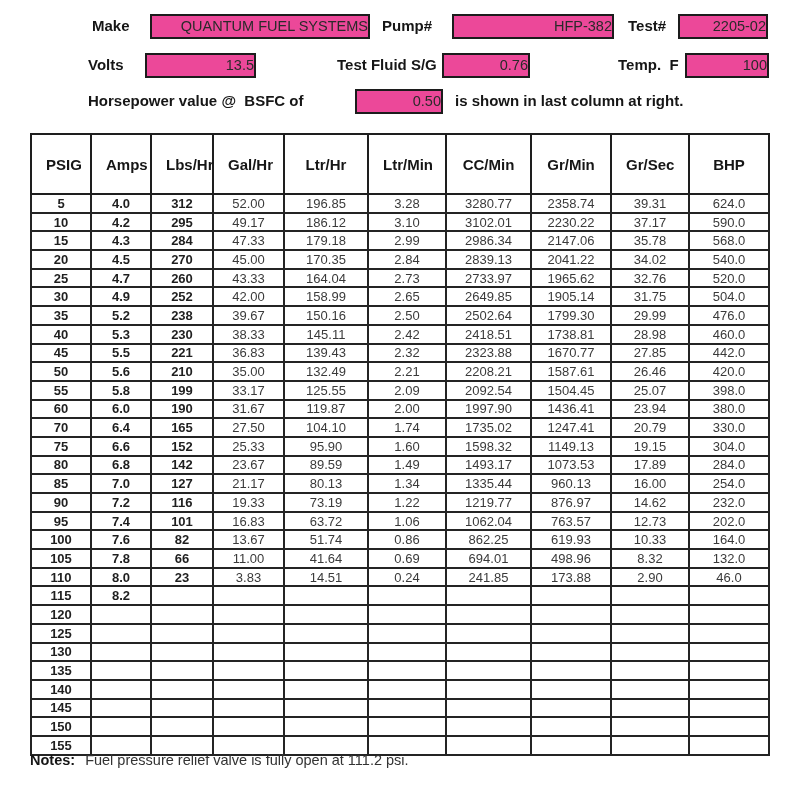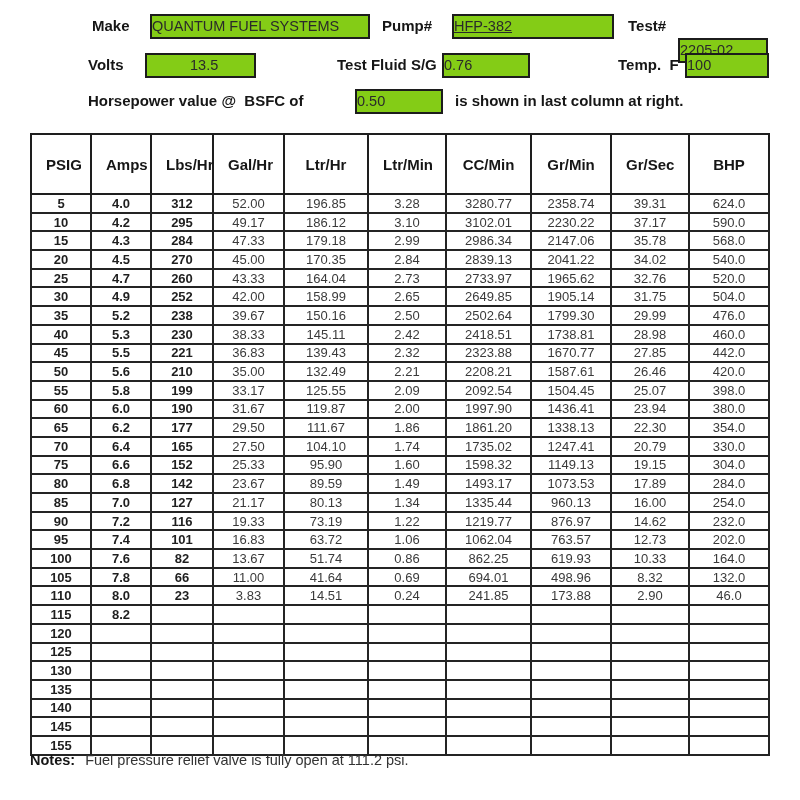--- a/index.html
+++ b/index.html
@@ -23,22 +23,22 @@
     position: absolute;
     font-weight: bold;
     font-size: 15px;
     white-space: pre;
     color: #161616;
   }
   .box {
     position: absolute;
     height: 21px;
     border: 2px solid #1c1c1c;
-    background: #84cc16;
-    text-align: left;
+    background: #ec4899;
+    text-align: right;
     font-size: 14.5px;
     line-height: 21px;
     color: #2a2a2a;
     white-space: nowrap;
     overflow: hidden;
   }
   .datatable {
     position: absolute;
     left: 30px;
     top: 133px;
@@ -80,23 +80,23 @@
   .notes .ntext  { font-weight: normal; color: #333; margin-left: 10px; }
 </style>
 </head>
 <body>
 
 <div class="page">
 
   <span class="lbl" style="left:92px;  top:17px;">Make</span>
   <div class="box" style="left:150px; top:14px; width:216px;">QUANTUM FUEL SYSTEMS</div>
   <span class="lbl" style="left:382px; top:17px;">Pump#</span>
-  <div class="box" style="left:452px; top:14px; width:158px;text-decoration:underline;">HFP-382</div>
+  <div class="box" style="left:452px; top:14px; width:158px;">HFP-382</div>
   <span class="lbl" style="left:628px; top:17px;">Test#</span>
-  <div class="box" style="left:678px; top:14px; width:86px;margin-top:24px;">2205-02</div>
+  <div class="box" style="left:678px; top:14px; width:86px;">2205-02</div>
 
   <span class="lbl" style="left:88px;  top:56px;">Volts</span>
   <div class="box" style="left:145px; top:53px; width:64px;padding-left:43px;">13.5</div>
   <span class="lbl" style="left:337px; top:56px;">Test Fluid S/G</span>
   <div class="box" style="left:442px; top:53px; width:84px;">0.76</div>
   <span class="lbl" style="left:618px; top:56px;">Temp.  F</span>
   <div class="box" style="left:685px; top:53px; width:80px;">100</div>
 
   <span class="lbl" style="left:88px;  top:92px;">Horsepower value @  BSFC of</span>
   <div class="box" style="left:355px; top:89px; width:84px;">0.50</div>
@@ -268,32 +268,20 @@
           <td class="boldcol">190</td>
           <td class="regcol">31.67</td>
           <td class="regcol">119.87</td>
           <td class="regcol">2.00</td>
           <td class="regcol">1997.90</td>
           <td class="regcol">1436.41</td>
           <td class="regcol">23.94</td>
           <td class="regcol">380.0</td>
         </tr>
         <tr>
-          <td class="boldcol">65</td>
-          <td class="boldcol">6.2</td>
-          <td class="boldcol">177</td>
-          <td class="regcol">29.50</td>
-          <td class="regcol">111.67</td>
-          <td class="regcol">1.86</td>
-          <td class="regcol">1861.20</td>
-          <td class="regcol">1338.13</td>
-          <td class="regcol">22.30</td>
-          <td class="regcol">354.0</td>
-        </tr>
-        <tr>
           <td class="boldcol">70</td>
           <td class="boldcol">6.4</td>
           <td class="boldcol">165</td>
           <td class="regcol">27.50</td>
           <td class="regcol">104.10</td>
           <td class="regcol">1.74</td>
           <td class="regcol">1735.02</td>
           <td class="regcol">1247.41</td>
           <td class="regcol">20.79</td>
           <td class="regcol">330.0</td>
@@ -472,20 +460,32 @@
           <td class="boldcol"></td>
           <td class="regcol"></td>
           <td class="regcol"></td>
           <td class="regcol"></td>
           <td class="regcol"></td>
           <td class="regcol"></td>
           <td class="regcol"></td>
           <td class="regcol"></td>
         </tr>
         <tr>
+          <td class="boldcol">150</td>
+          <td class="boldcol"></td>
+          <td class="boldcol"></td>
+          <td class="regcol"></td>
+          <td class="regcol"></td>
+          <td class="regcol"></td>
+          <td class="regcol"></td>
+          <td class="regcol"></td>
+          <td class="regcol"></td>
+          <td class="regcol"></td>
+        </tr>
+        <tr>
           <td class="boldcol">155</td>
           <td class="boldcol"></td>
           <td class="boldcol"></td>
           <td class="regcol"></td>
           <td class="regcol"></td>
           <td class="regcol"></td>
           <td class="regcol"></td>
           <td class="regcol"></td>
           <td class="regcol"></td>
           <td class="regcol"></td>

